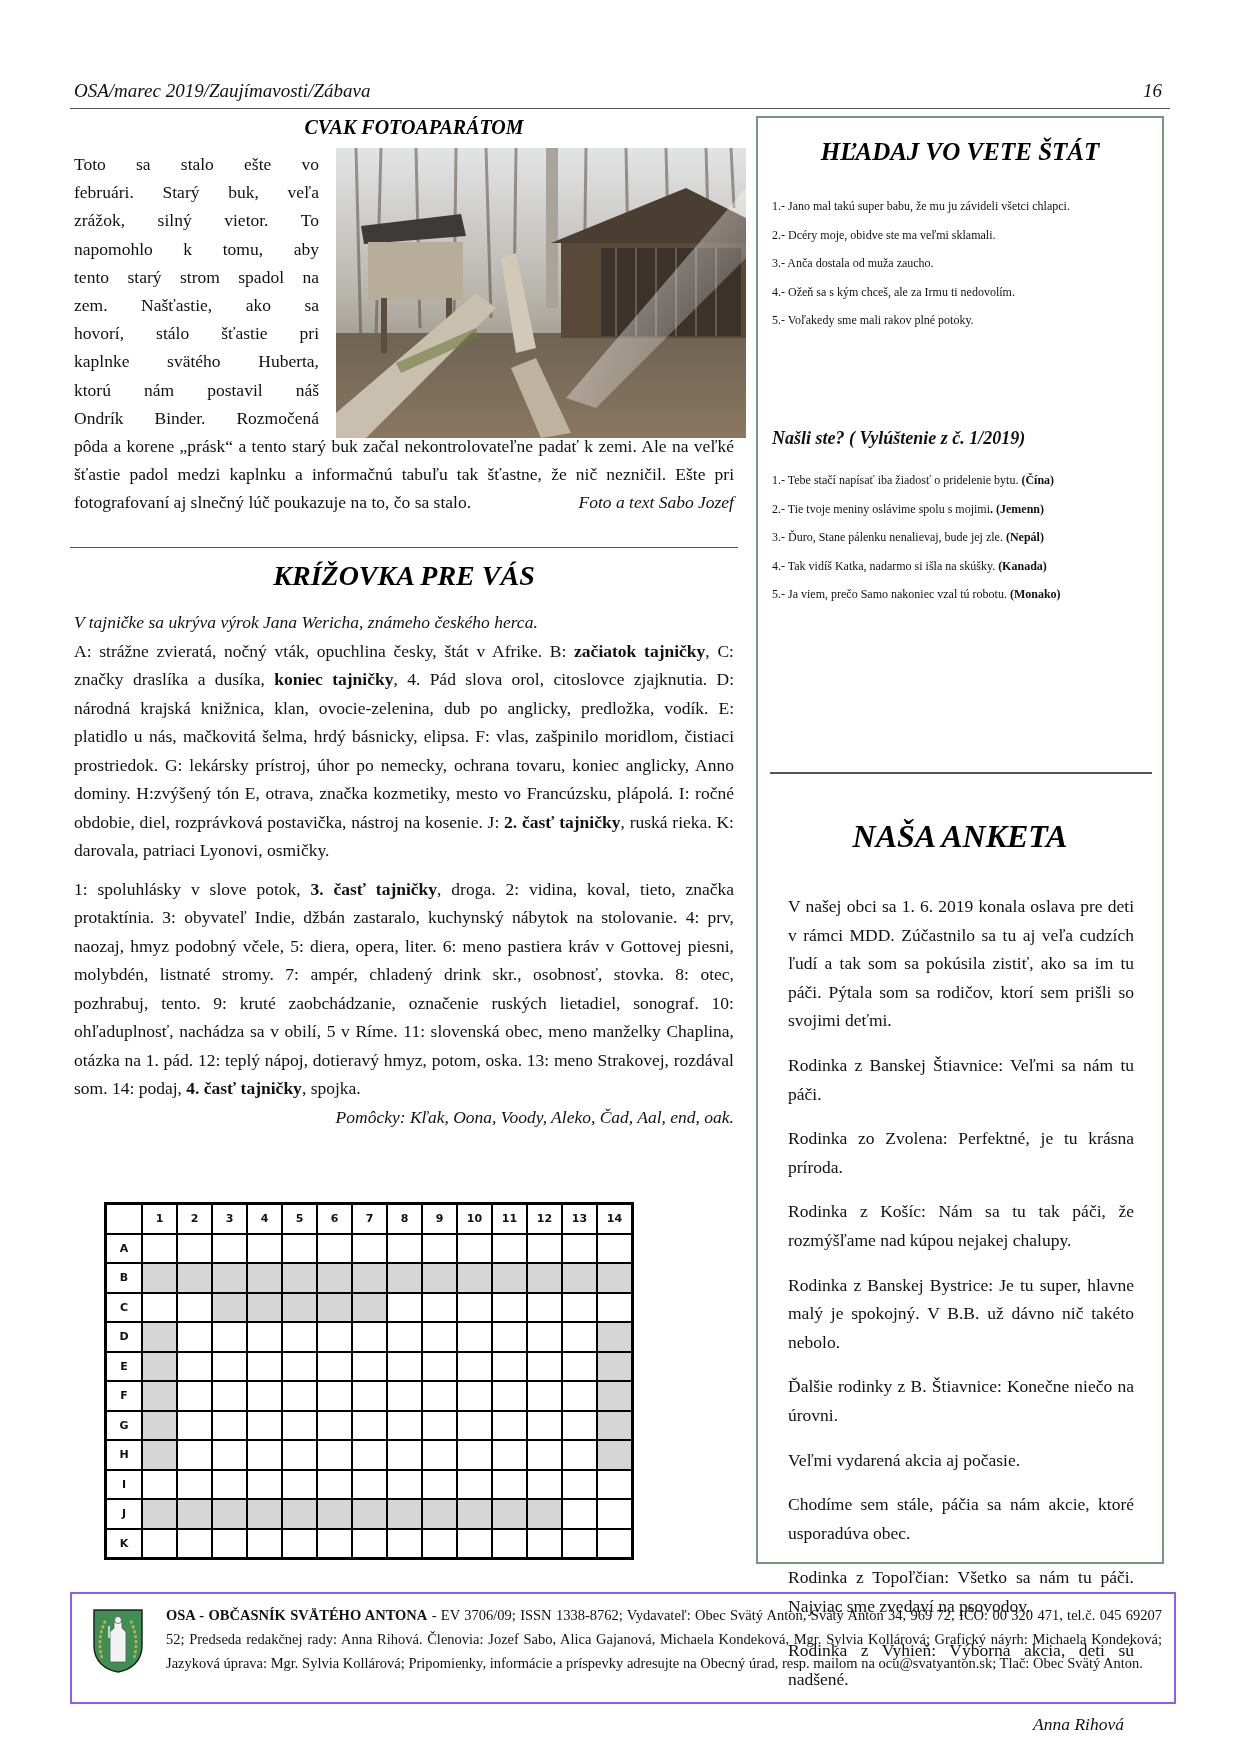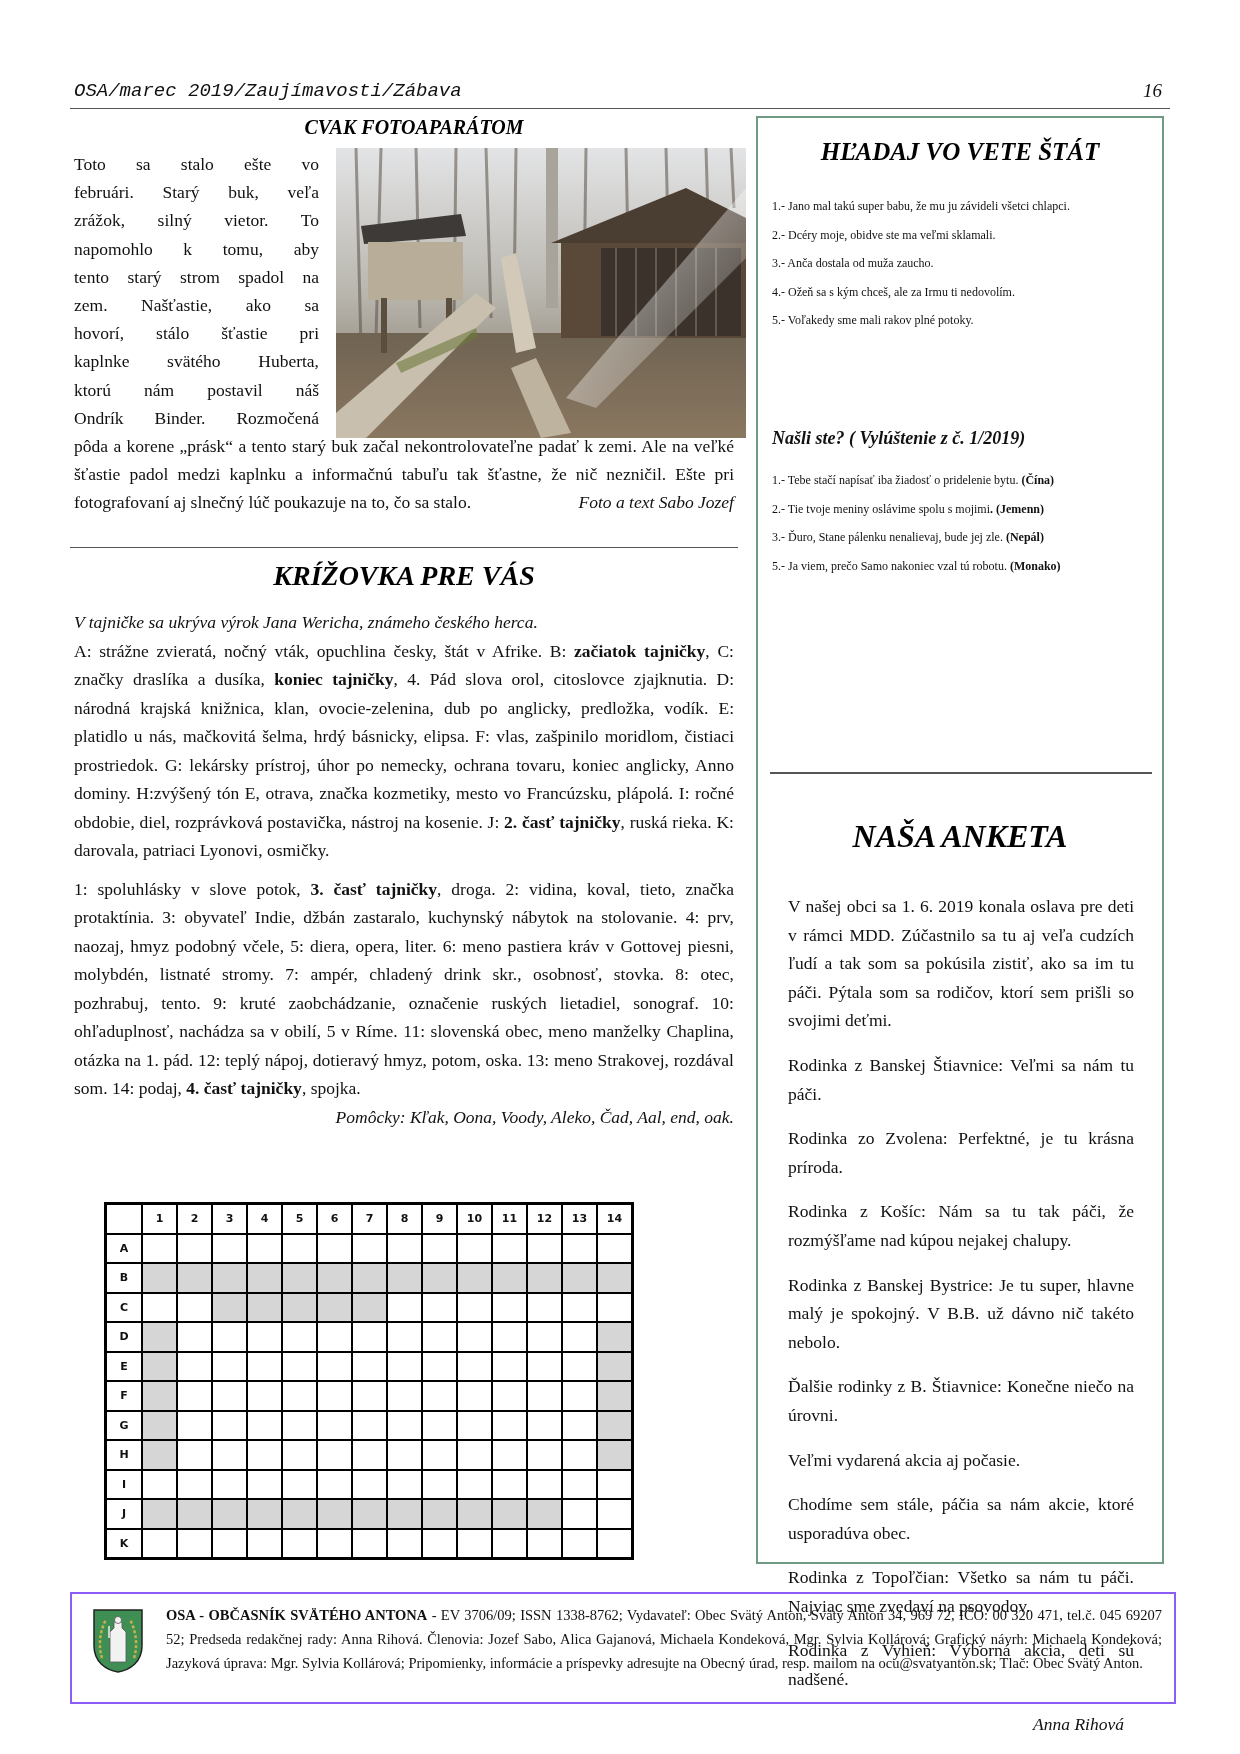--- a/index.html
+++ b/index.html
@@ -1,20 +1,20 @@
 <!DOCTYPE html>
 <html><head>
 <meta charset="utf-8">
 <style>
   html, body { margin: 0; padding: 0; background: #ffffff; }
   body { width: 1240px; height: 1754px; position: relative; font-family: "DejaVu Serif", "Liberation Serif", serif; color: #111; overflow: hidden; }
 
   
   #header { position: absolute; left: 70px; top: 80px; width: 1100px; height: 28px; border-bottom: 1.5px solid #555; }
-  #header-left { position: absolute; left: 4px; top: 0; font-style: italic; font-size: 19px; font-family: Liberation Mono, monospace; }
+  #header-left { position: absolute; left: 4px; top: 0; font-style: italic; font-size: 19px; font-family: Liberation Serif, serif; }
   #header-right { position: absolute; right: 8px; top: 0; font-style: italic; font-size: 19px; font-family: "Liberation Serif", serif; }
 
   
   #left-col { position: absolute; left: 74px; top: 112px; width: 660px; }
   h1.title { font-family: "Liberation Serif", serif; font-style: italic; font-weight: bold; text-align: center; margin: 0; color: #000; }
   #cvak-title { font-size: 20px; position: absolute; left: 180px; top: 4px; width: 320px; text-align: center; }
   #photo { position: absolute; left: 262px; top: 36px; width: 410px; height: 290px; overflow: hidden; background: linear-gradient(180deg, #d8dadd 0%, #bcbab4 40%, #6d6356 62%, #8d7a62 100%); }
   #cvak-text { position: absolute; left: 0; top: 38px; width: 660px; font-family: "Liberation Serif", serif; font-size: 17.5px; line-height: 28.2px; text-align: justify; }
   #cvak-text .narrow { width: 245px; text-align: justify; }
   #cvak-text .wide { width: 660px; text-align: justify; }
@@ -371,20 +371,21 @@
       <div class="item">2.- Dcéry moje, obidve ste ma veľmi sklamali.</div>
       <div class="item">3.- Anča dostala od muža zaucho.</div>
       <div class="item">4.- Ožeň sa s kým chceš, ale za Irmu ti nedovolím.</div>
       <div class="item">5.- Voľakedy sme mali rakov plné potoky.</div>
     </div>
   <div id="naslli-title">Našli ste? ( Vylúštenie z č. 1/2019)</div>
   <div class="rlist" id="naslli-list">
       <div class="item"><span>1.- Tebe stačí napísať iba žiadosť o pridelenie bytu. </span><b>(Čína)</b></div>
       <div class="item"><span>2.- Tie tvoje meniny oslávime spolu s mojimi</span><b>. (Jemenn)</b></div>
       <div class="item"><span>3.- Ďuro, Stane pálenku nenalievaj, bude jej zle. </span><b>(Nepál)</b></div>
+      <div class="item"><span>4.- Tak vidíš Katka, nadarmo si išla na skúšky. </span><b>(Kanada)</b></div>
       <div class="item"><span>5.- Ja viem, prečo Samo nakoniec vzal tú robotu. </span><b>(Monako)</b></div>
     </div>
   <div id="divider-2"></div>
   <h1 class="title" id="anketa-title">NAŠA ANKETA</h1>
   <div id="anketa-text">
     <div id="anketa-paras">
         <p>V našej obci sa 1. 6. 2019 konala oslava pre deti v rámci MDD. Zúčastnilo sa tu aj veľa cudzích ľudí a tak som sa pokúsila zistiť, ako sa im tu páči. Pýtala som sa rodičov, ktorí sem prišli so svojimi deťmi.</p>
         <p>Rodinka z Banskej Štiavnice: Veľmi sa nám tu páči.</p>
         <p>Rodinka zo Zvolena: Perfektné, je tu krásna príroda.</p>
         <p>Rodinka z Košíc: Nám sa tu tak páči, že rozmýšľame nad kúpou nejakej chalupy.</p>

